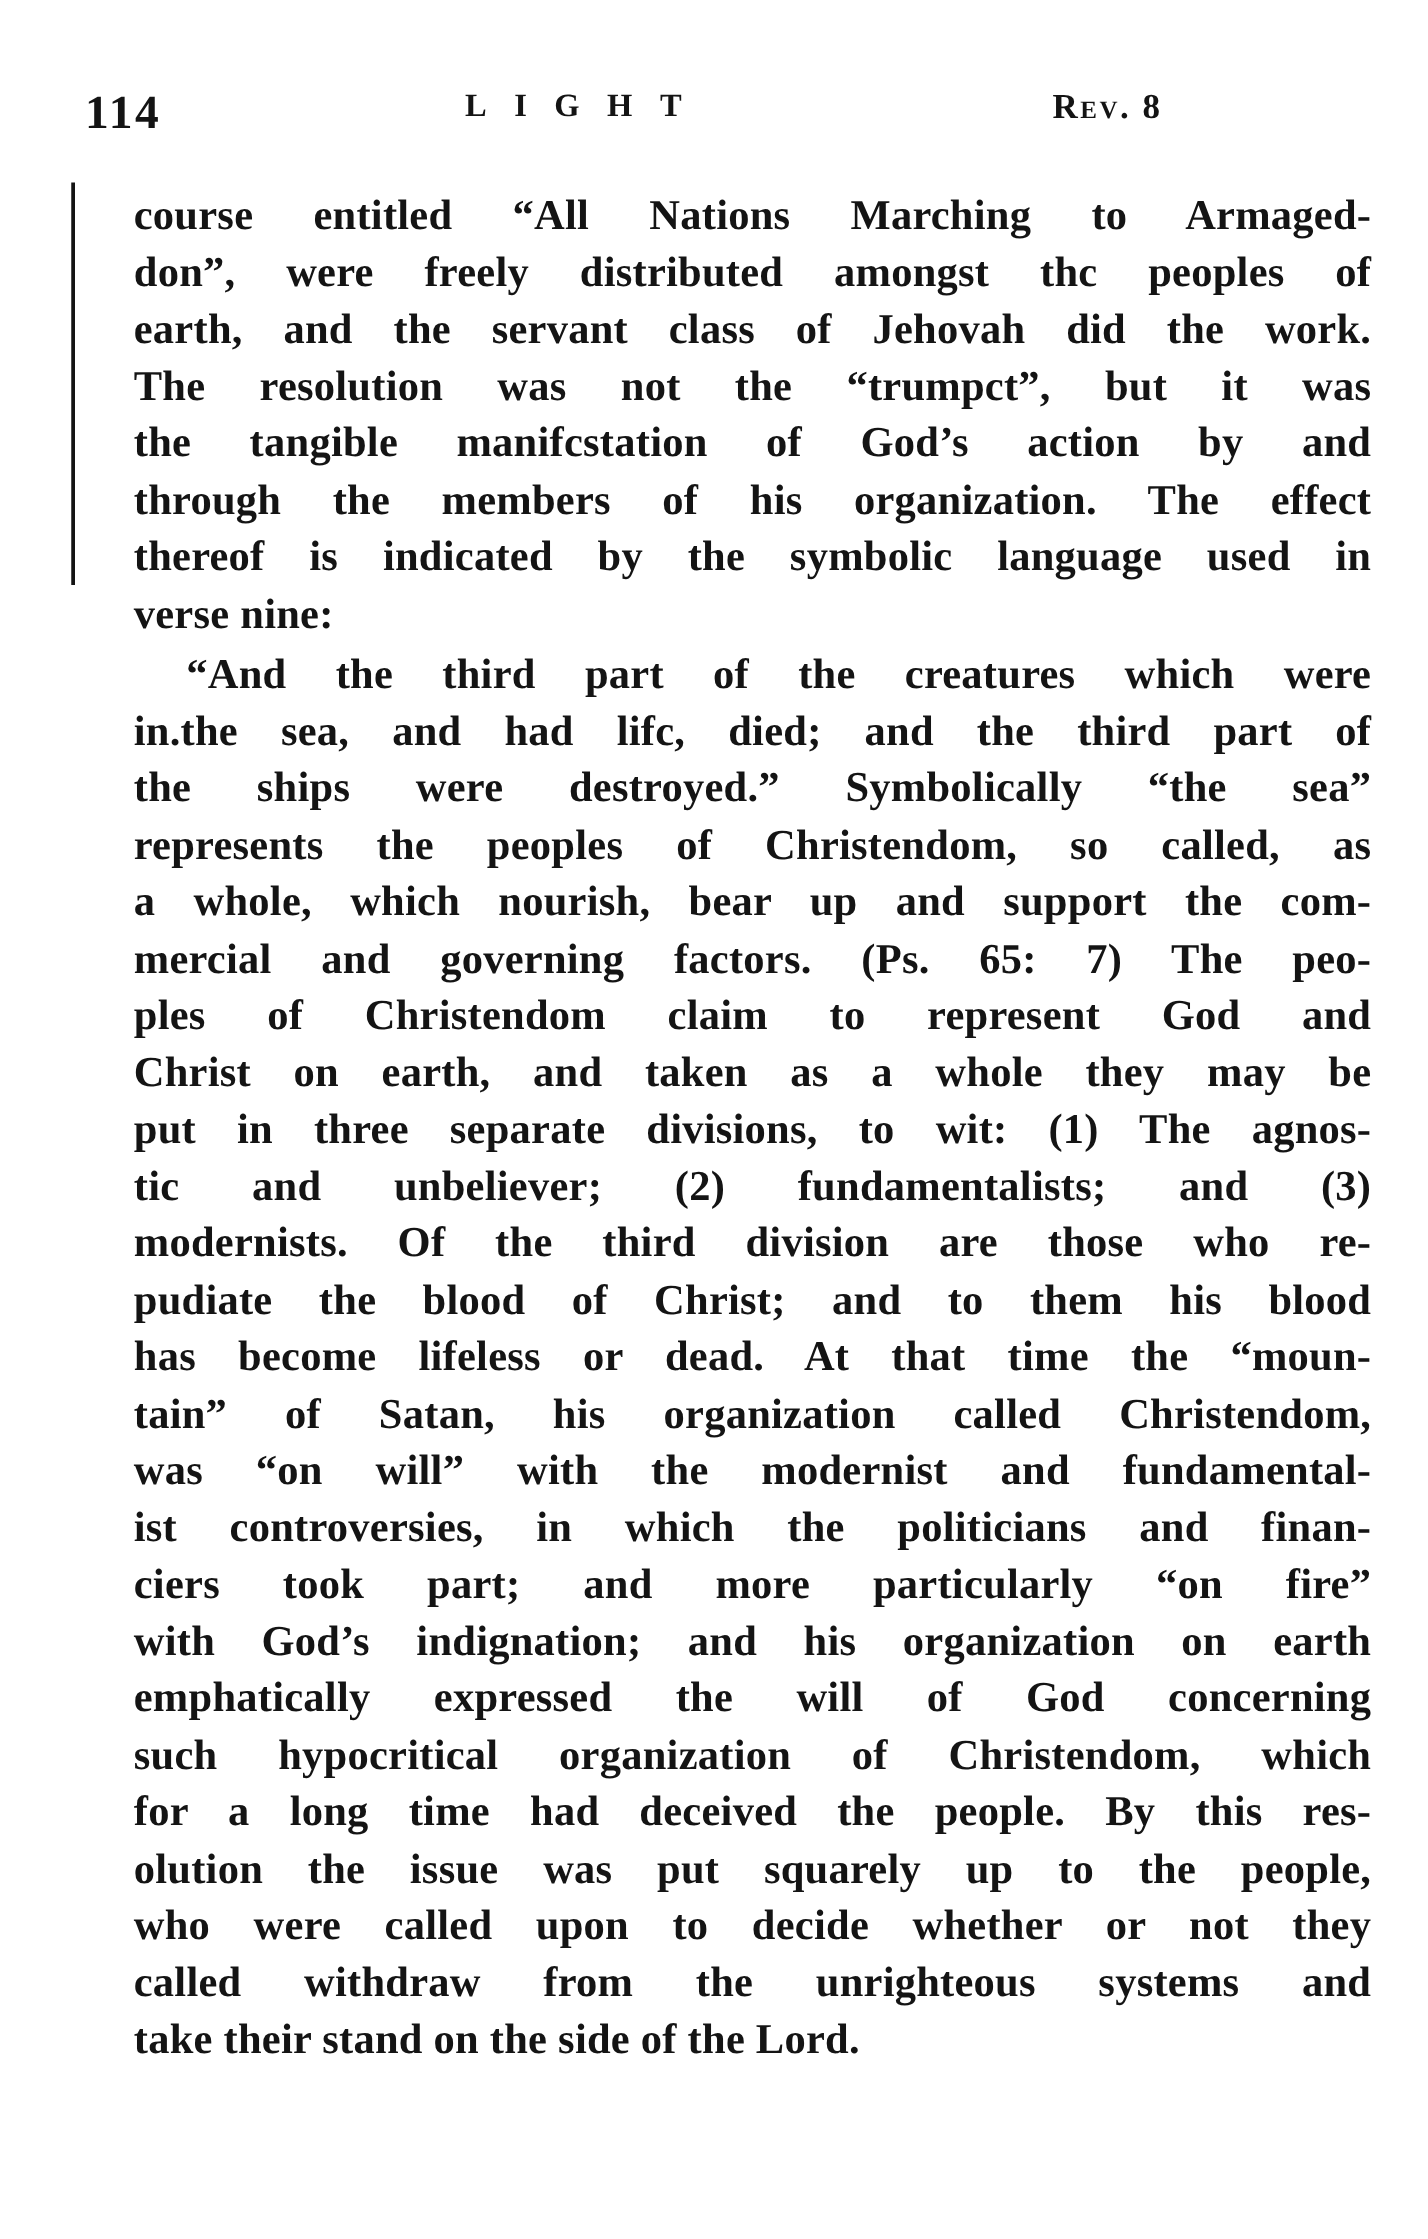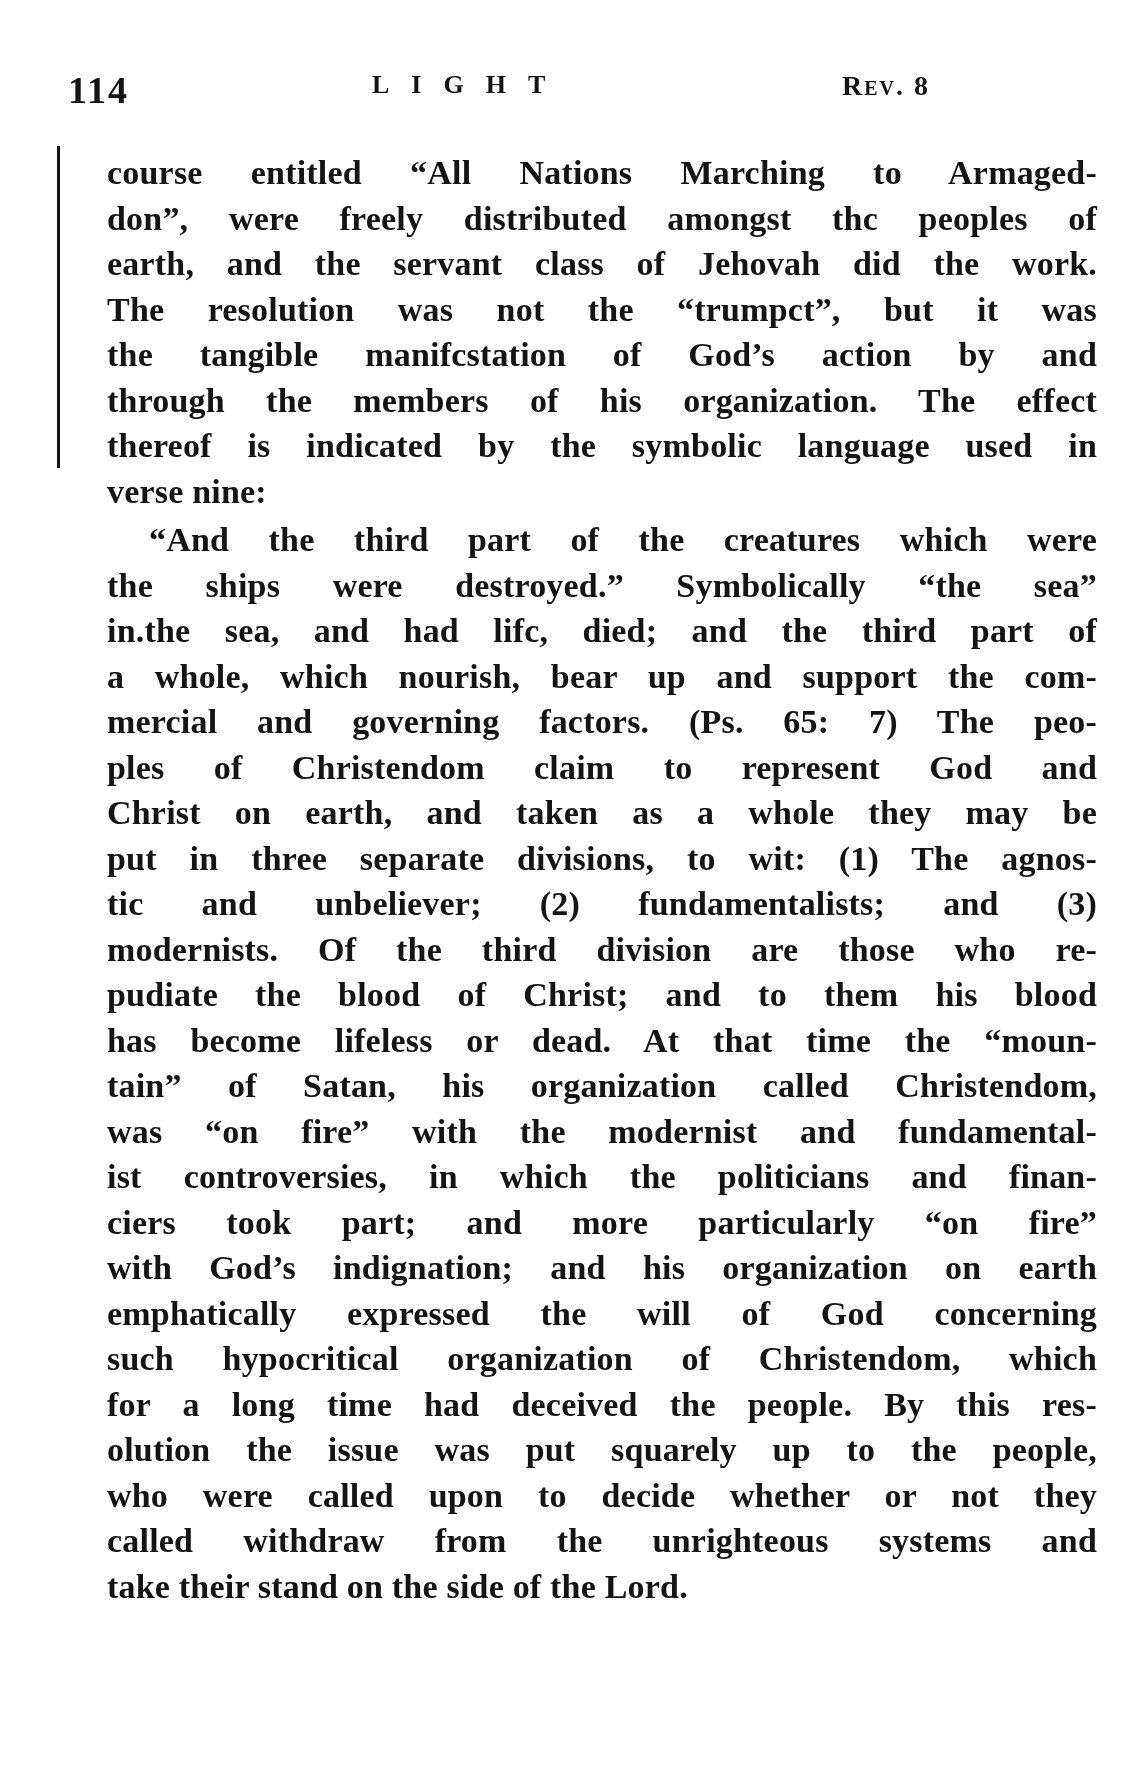--- a/index.html
+++ b/index.html
@@ -104,33 +104,34 @@
         <div class="line">don”, were freely distributed amongst thc peoples of</div>
         <div class="line">earth, and the servant class of Jehovah did the work.</div>
         <div class="line">The resolution was not the “trumpct”, but it was</div>
         <div class="line">the tangible manifcstation of God’s action by and</div>
         <div class="line">through the members of his organization. The effect</div>
         <div class="line">thereof is indicated by the symbolic language used in</div>
         <div class="line para-last">verse nine:</div>
       </div>
       <div class="paragraph">
         <div class="line indent">“And the third part of the creatures which were</div>
+        <div class="line">in.the sea, and had lifc, died; and the third part of</div>
         <div class="line">the ships were destroyed.” Symbolically “the sea”</div>
-        <div class="line">in.the sea, and had lifc, died; and the third part of</div>
+        <div class="line">represents the peoples of Christendom, so called, as</div>
         <div class="line">a whole, which nourish, bear up and support the com-</div>
         <div class="line">mercial and governing factors. (Ps. 65: 7) The peo-</div>
         <div class="line">ples of Christendom claim to represent God and</div>
         <div class="line">Christ on earth, and taken as a whole they may be</div>
         <div class="line">put in three separate divisions, to wit: (1) The agnos-</div>
         <div class="line">tic and unbeliever; (2) fundamentalists; and (3)</div>
         <div class="line">modernists. Of the third division are those who re-</div>
         <div class="line">pudiate the blood of Christ; and to them his blood</div>
         <div class="line">has become lifeless or dead. At that time the “moun-</div>
         <div class="line">tain” of Satan, his organization called Christendom,</div>
-        <div class="line">was “on fire” with the modernist and fundamental-</div>
+        <div class="line">was “on will” with the modernist and fundamental-</div>
         <div class="line">ist controversies, in which the politicians and finan-</div>
         <div class="line">ciers took part; and more particularly “on fire”</div>
         <div class="line">with God’s indignation; and his organization on earth</div>
         <div class="line">emphatically expressed the will of God concerning</div>
         <div class="line">such hypocritical organization of Christendom, which</div>
         <div class="line">for a long time had deceived the people. By this res-</div>
         <div class="line">olution the issue was put squarely up to the people,</div>
         <div class="line">who were called upon to decide whether or not they</div>
         <div class="line">called withdraw from the unrighteous systems and</div>
         <div class="line para-last">take their stand on the side of the Lord.</div>

